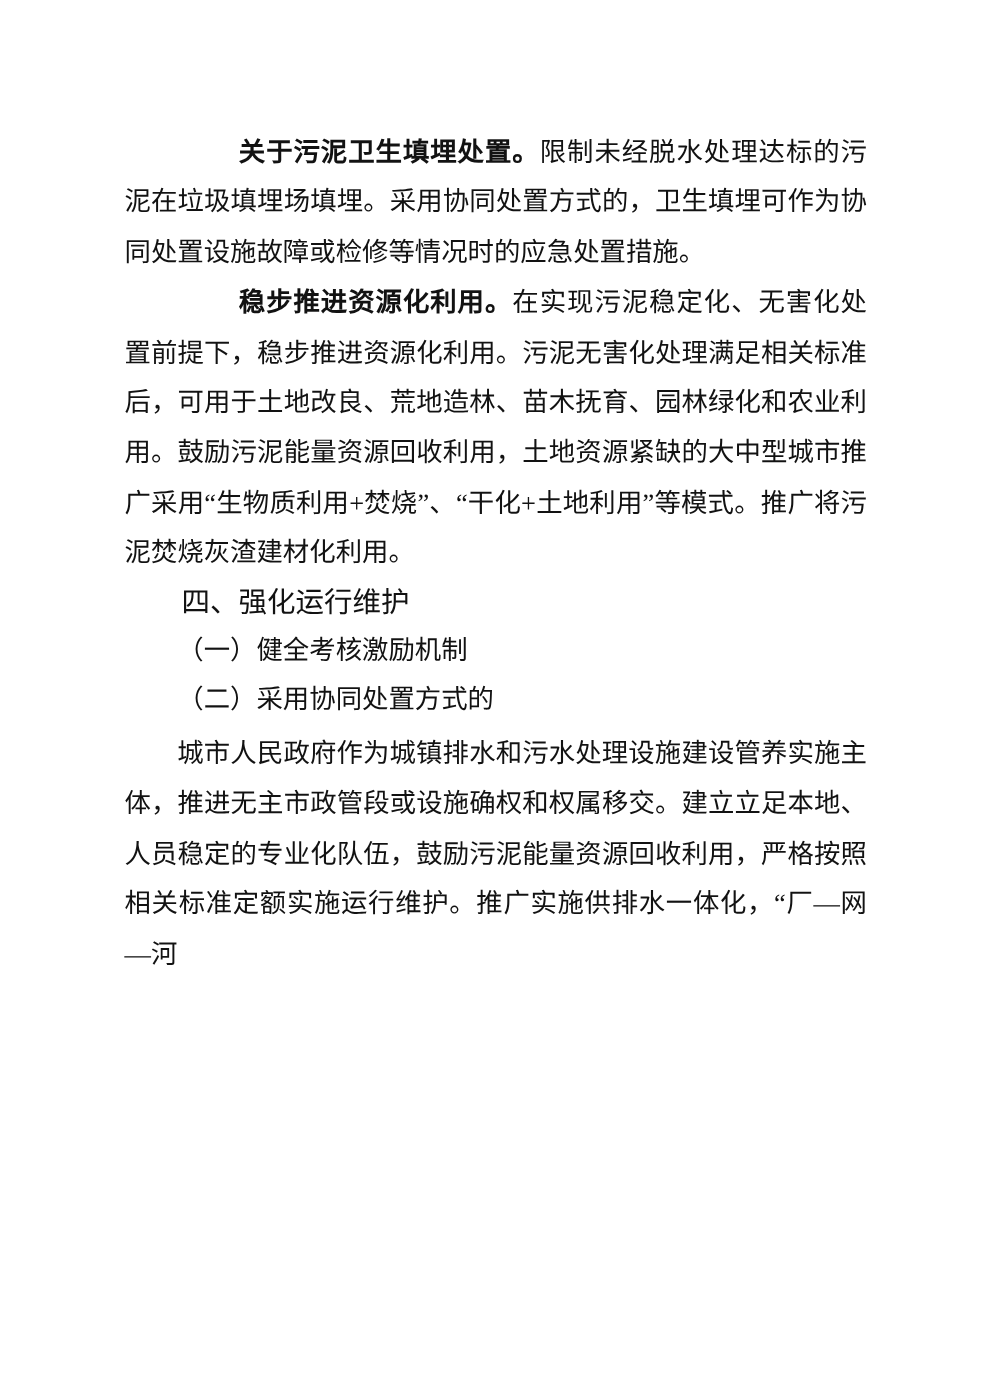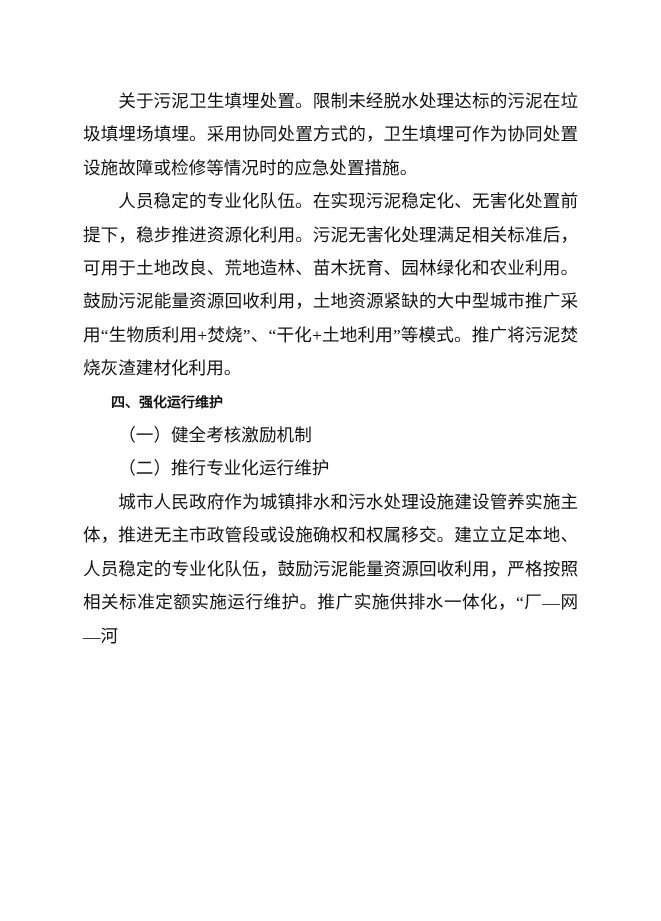--- a/index.html
+++ b/index.html
@@ -26,45 +26,46 @@
     text-justify: inter-ideograph;
   }
   .page p {
     margin: 0;
     padding: 0;
     text-indent: 2em;
   }
   
   .lead {
     font-family: "Liberation Sans", "DejaVu Sans", sans-serif;
-    font-weight: 400;
+    font-weight: 700;
+    margin-left: 41px;
   }
   
   .h1 {
     font-family: "Liberation Sans", "DejaVu Sans", sans-serif;
-    font-weight: 700;
-    font-size: 14px;
+    font-weight: 400;
+    font-size: 19px;
   }
   
   .h2 {
-    font-family: Liberation Sans, sans-serif;
+    font-family: Liberation Mono, monospace;
     font-weight: 400;
   }
 </style>
 </head>
 <body>
 
 <div class="page">
 
   <p class="body"><span class="lead">关于污泥卫生填埋处置。</span><span>限制未经脱水处理达标的污泥在垃圾填埋场填埋。采用协同处置方式的，卫生填埋可作为协同处置设施故障或检修等情况时的应急处置措施。</span></p>
 
-  <p class="body"><span class="lead">人员稳定的专业化队伍。</span><span>在实现污泥稳定化、无害化处置前提下，稳步推进资源化利用。污泥无害化处理满足相关标准后，可用于土地改良、荒地造林、苗木抚育、园林绿化和农业利用。鼓励污泥能量资源回收利用，土地资源紧缺的大中型城市推广采用“生物质利用+焚烧”、“干化+土地利用”等模式。推广将污泥焚烧灰渣建材化利用。</span></p>
+  <p class="body"><span class="lead">稳步推进资源化利用。</span><span>在实现污泥稳定化、无害化处置前提下，稳步推进资源化利用。污泥无害化处理满足相关标准后，可用于土地改良、荒地造林、苗木抚育、园林绿化和农业利用。鼓励污泥能量资源回收利用，土地资源紧缺的大中型城市推广采用“生物质利用+焚烧”、“干化+土地利用”等模式。推广将污泥焚烧灰渣建材化利用。</span></p>
 
   <p class="h1">四、强化运行维护</p>
 
   <p class="h2">（一）健全考核激励机制</p>
 
 
-  <p class="h2">（二）推行专业化运行维护</p>
+  <p class="h2">（二）采用协同处置方式的</p>
 
   <p class="body">城市人民政府作为城镇排水和污水处理设施建设管养实施主体，推进无主市政管段或设施确权和权属移交。建立立足本地、人员稳定的专业化队伍，鼓励污泥能量资源回收利用，严格按照相关标准定额实施运行维护。推广实施供排水一体化，“厂—网—河</p>
 
 </div>
 
 </body></html>

